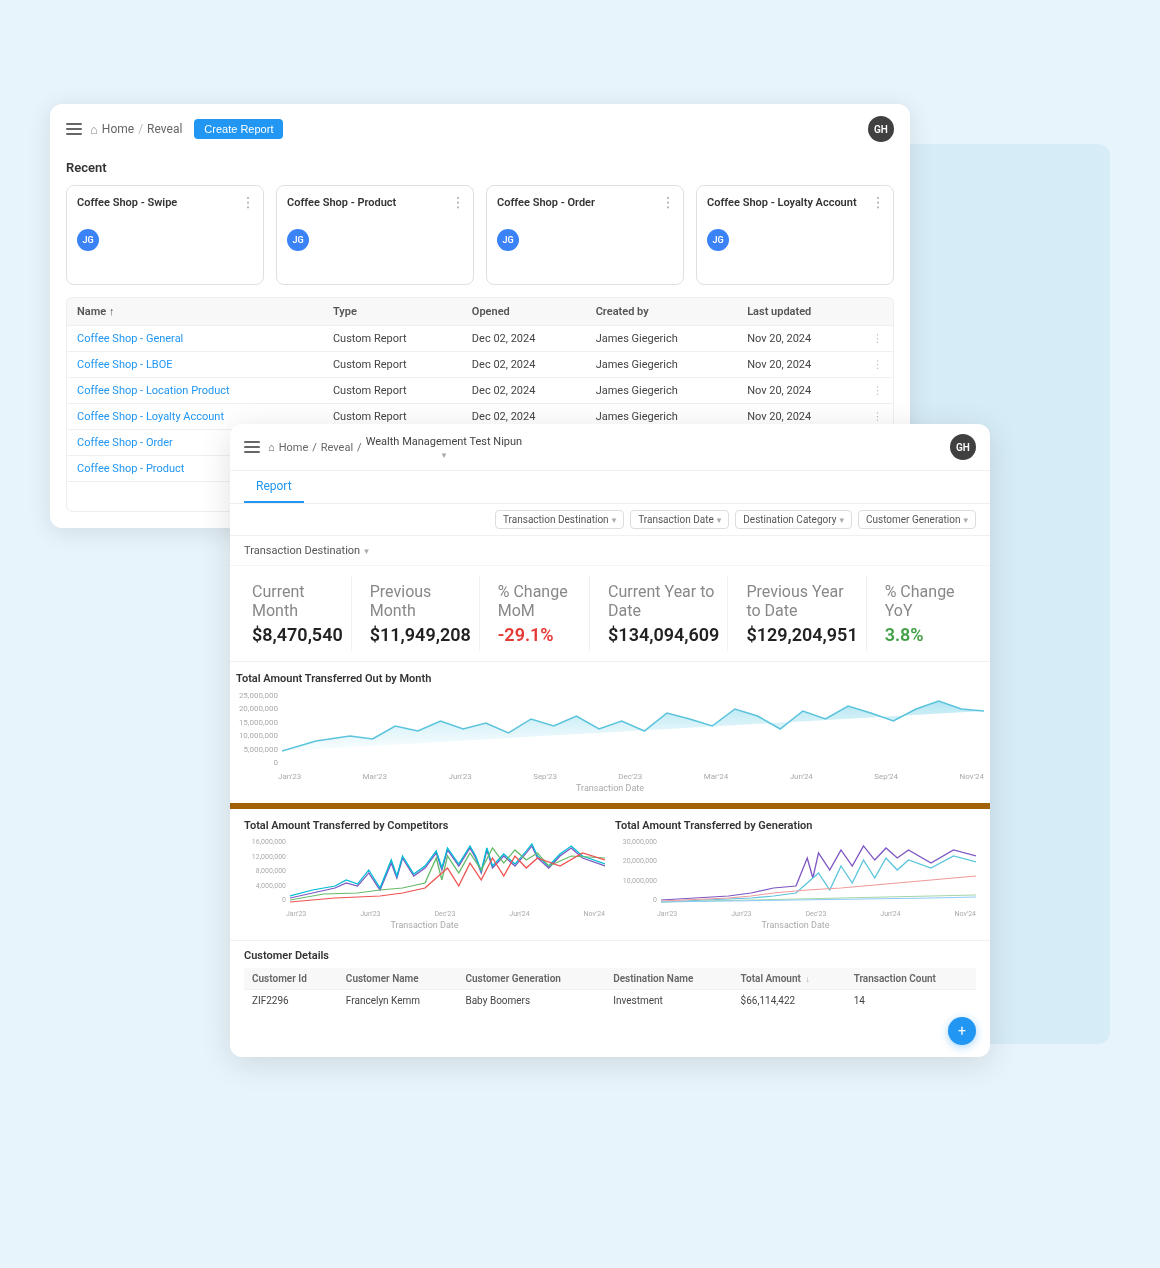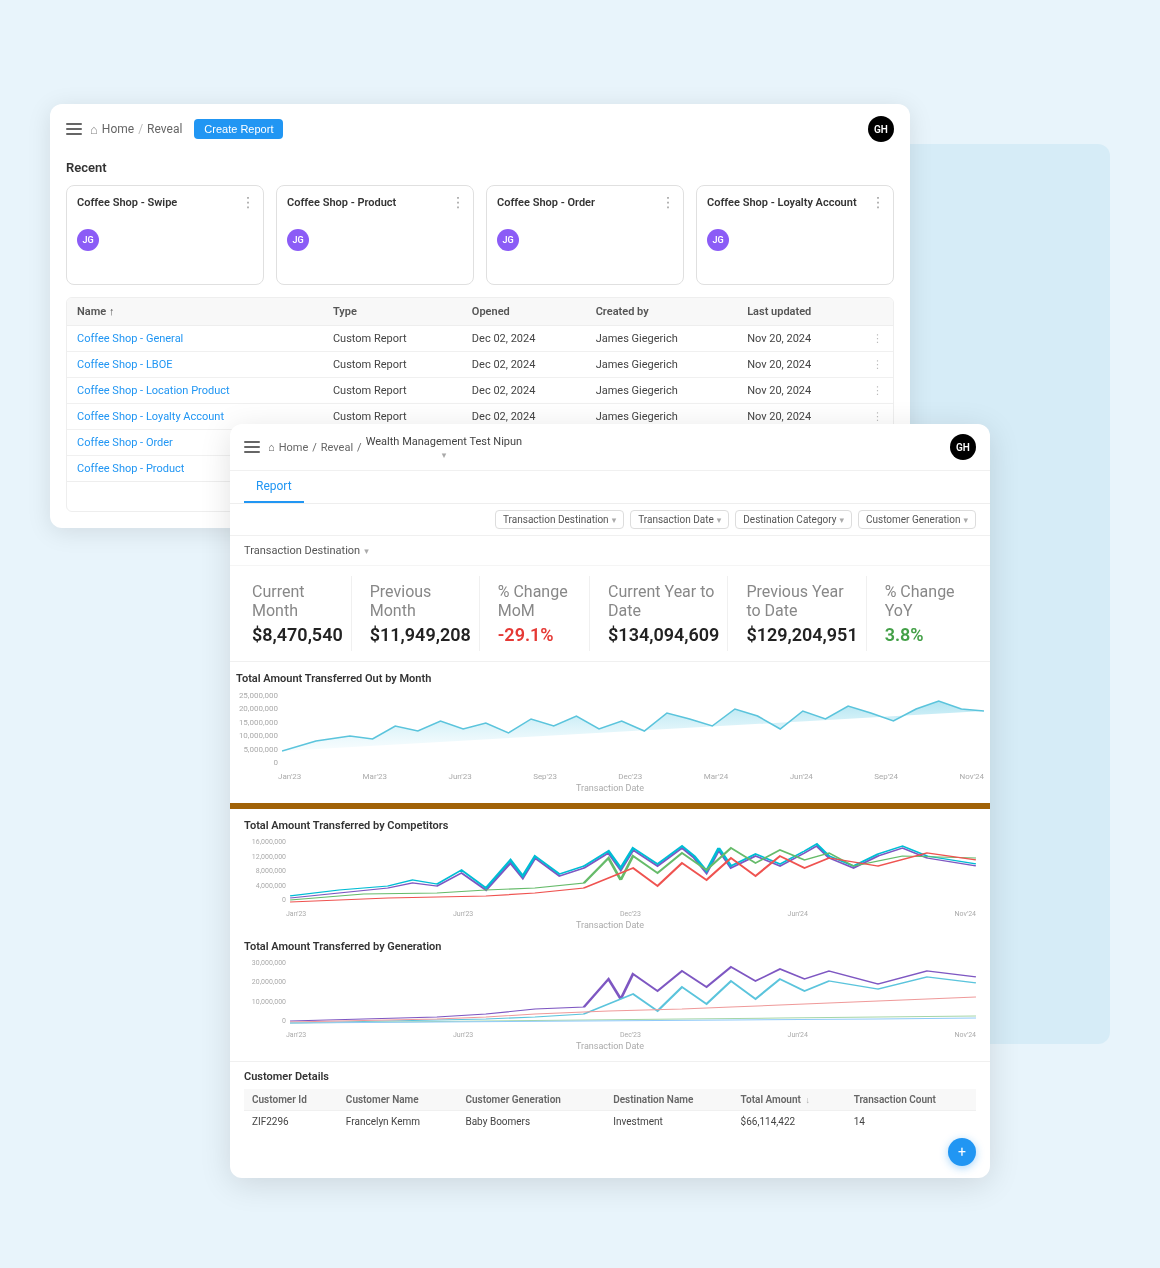--- a/index.html
+++ b/index.html
@@ -80,21 +80,21 @@
       border-radius: 4px;
       padding: 4px 10px;
       font-size: 11px;
       cursor: pointer;
       margin-left: 4px;
     }
     .avatar-sm {
       width: 26px;
       height: 26px;
       border-radius: 50%;
-      background: #000000;
+      background: #404040;
       color: #fff;
       font-size: 10px;
       display: flex;
       align-items: center;
       justify-content: center;
       margin-left: auto;
       font-weight: 600;
     }
     .recent-label {
       font-size: 13px;
@@ -127,21 +127,21 @@
       top: 8px;
       right: 8px;
       color: #999;
       font-size: 14px;
       cursor: pointer;
     }
     .thumb-avatar {
       width: 22px;
       height: 22px;
       border-radius: 50%;
-      background: #8b5cf6;
+      background: #3b82f6;
       color: #fff;
       font-size: 9px;
       display: flex;
       align-items: center;
       justify-content: center;
       margin-top: 20px;
       font-weight: 600;
     }
     
     .table-section {
@@ -360,21 +360,20 @@
       text-align: center;
       font-size: 9px;
       color: #aaa;
       margin-top: 2px;
     }
     .two-charts-row {
       display: flex;
       gap: 10px;
       padding: 10px 14px;
       border-bottom: 1px solid #f0f0f0;
-      flex-direction: column;
     }
     .half-chart {
       flex: 1;
     }
     
     .customer-section {
       padding: 8px 14px 10px 14px;
     }
     .customer-title {
       font-size: 11px;

